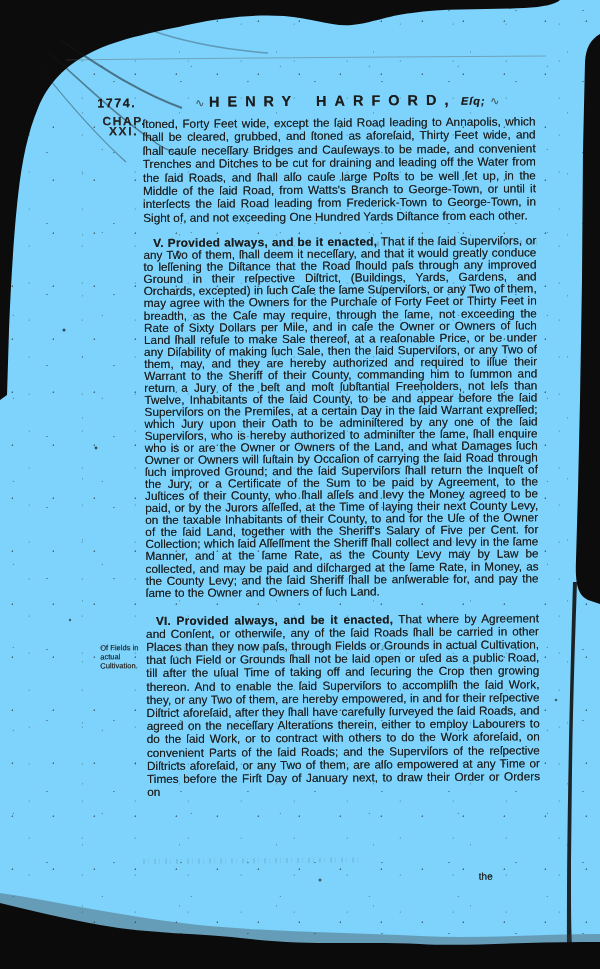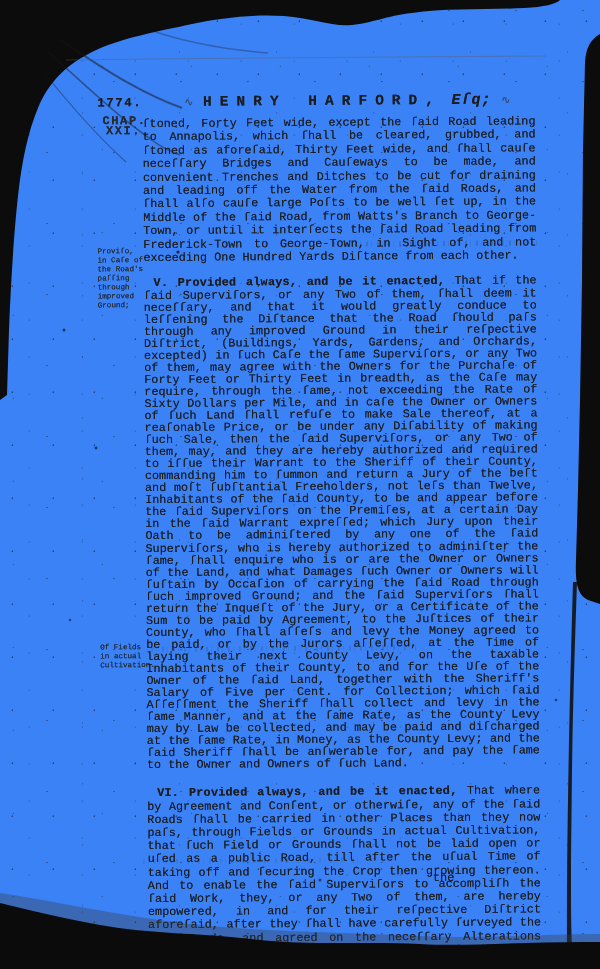--- a/index.html
+++ b/index.html
@@ -1,50 +1,50 @@
 <!DOCTYPE html>
 <html><head>
 <meta charset="utf-8">
 <style>
   html,body{margin:0;padding:0;background:#555;}
   .page{
     position:relative;width:600px;height:969px;overflow:hidden;
-    background:#3b82f6;
-    font-family:Liberation Mono, monospace;
+    background:#7dd3fc;
+    font-family:Liberation Sans, sans-serif;
   }
   .speckle{
     position:absolute;inset:0;pointer-events:none;z-index:1;
     background-image:
       radial-gradient(circle at 30% 40%, rgba(20,20,20,.55) 0.5px, transparent 1.1px),
       radial-gradient(circle at 70% 15%, rgba(20,20,20,.4) 0.5px, transparent 1px),
       radial-gradient(circle at 15% 80%, rgba(20,20,20,.35) 0.4px, transparent 1px),
       radial-gradient(circle at 55% 65%, rgba(20,20,20,.3) 0.4px, transparent 0.9px),
       radial-gradient(circle at 85% 85%, rgba(20,20,20,.28) 0.4px, transparent 0.9px);
     background-size: 41px 53px, 67px 71px, 89px 83px, 53px 37px, 97px 61px;
   }
   .content{position:absolute;inset:0;z-index:2;transform:rotate(-0.4deg);color:#1d1c1a;}
   .content *{text-shadow:0 0 0.5px rgba(10,10,10,.6);}
   .year{position:absolute;left:100px;top:95px;font-weight:700;font-size:12.5px;letter-spacing:1.5px;}
   .header{position:absolute;left:150px;top:92px;width:400px;text-align:center;white-space:nowrap;}
   .header .caps{font-weight:700;font-size:14.5px;letter-spacing:8px;word-spacing:5px;}
-  .header .suffix{font-weight:700;font-style:italic;font-size:15px;letter-spacing:1px;}
+  .header .suffix{font-weight:700;font-style:italic;font-size:11px;letter-spacing:1px;}
   .ornament{color:#3a3a38;font-size:11px;opacity:.7;letter-spacing:0;}
   .margin-note{position:absolute;color:#2a2927;}
   .chap{left:105px;top:115px;width:42px;text-align:center;font-size:12px;line-height:10px;letter-spacing:1.6px;font-weight:600;}
   .note-sm{font-size:7.6px;line-height:9px;width:47px;left:99px;text-align:left;}
   .proviso{top:246px;}
   .fields{top:642px;}
   .supervisors{top:707px;}
   .main-col{position:absolute;left:145px;top:117px;width:393px;font-size:11.8px;text-align:justify;}
   .para{margin:0;}
   .p1{line-height:13.4px;}
   .p2{line-height:12.05px;margin-top:12px;text-indent:10px;}
   .p3{line-height:13.2px;margin-top:16px;text-indent:10px;}
   .lead{font-weight:700;letter-spacing:.25px;}
-  .catchword{position:absolute;left:430px;top:872px;width:106px;text-align:left;font-size:12px;}
+  .catchword{position:absolute;left:430px;top:872px;width:106px;text-align:center;font-size:10px;}
   .noise-bar{position:absolute;height:5px;pointer-events:none;
     background:repeating-linear-gradient(90deg, rgba(30,30,30,.8) 0 2px, transparent 2px 5px, rgba(30,30,30,.5) 5px 6px, transparent 6px 11px);}
   .nb1{left:335px;top:242px;width:205px;opacity:.22;}
   .nb2{left:150px;top:646px;width:265px;opacity:.18;}
   .nb3{left:140px;top:858px;width:220px;opacity:.12;}
   .scan-overlay{position:absolute;inset:0;z-index:3;pointer-events:none;}
 </style>
 </head>
 <body>
 
@@ -61,21 +61,20 @@
       <span class="caps">HENRY HARFORD,</span>
       <span class="suffix">Eſq;</span>
       <span class="ornament">∿</span>
     </div>
 
     <div class="margin-note chap">
       <div>CHAP.</div>
       <div>XXI.</div>
     </div>
 
-    <div class="margin-note note-sm proviso">Proviſo, in Caſe of the Road's paſſing through improved Ground;</div>
     <div class="margin-note note-sm fields">Of Fields in actual Cultivation.</div>
 
     <div class="main-col">
       <p class="para p1">
         <span class="lead"></span>
         <span>ſtoned, Forty Feet wide, except the ſaid Road leading to Annapolis, which ſhall be cleared, grubbed, and ſtoned as aforeſaid, Thirty Feet wide, and ſhall cauſe neceſſary Bridges and Cauſeways to be made, and convenient Trenches and Ditches to be cut for draining and leading off the Water from the ſaid Roads, and ſhall alſo cauſe large Poſts to be well ſet up, in the Middle of the ſaid Road, from Watts's Branch to George-Town, or until it interſects the ſaid Road leading from Frederick-Town to George-Town, in Sight of, and not exceeding One Hundred Yards Diſtance from each other.</span>
       </p>
       <p class="para p2">
         <span class="lead">V. Provided always, and be it enacted,</span>
         <span>That if the ſaid Superviſors, or any Two of them, ſhall deem it neceſſary, and that it would greatly conduce to leſſening the Diſtance that the Road ſhould paſs through any improved Ground in their reſpective Diſtrict, (Buildings, Yards, Gardens, and Orchards, excepted) in ſuch Caſe the ſame Superviſors, or any Two of them, may agree with the Owners for the Purchaſe of Forty Feet or Thirty Feet in breadth, as the Caſe may require, through the ſame, not exceeding the Rate of Sixty Dollars per Mile, and in caſe the Owner or Owners of ſuch Land ſhall refuſe to make Sale thereof, at a reaſonable Price, or be under any Diſability of making ſuch Sale, then the ſaid Superviſors, or any Two of them, may, and they are hereby authorized and required to iſſue their Warrant to the Sheriff of their County, commanding him to ſummon and return a Jury of the beſt and moſt ſubſtantial Freeholders, not leſs than Twelve, Inhabitants of the ſaid County, to be and appear before the ſaid Superviſors on the Premiſes, at a certain Day in the ſaid Warrant expreſſed; which Jury upon their Oath to be adminiſtered by any one of the ſaid Superviſors, who is hereby authorized to adminiſter the ſame, ſhall enquire who is or are the Owner or Owners of the Land, and what Damages ſuch Owner or Owners will ſuſtain by Occaſion of carrying the ſaid Road through ſuch improved Ground; and the ſaid Superviſors ſhall return the Inqueſt of the Jury, or a Certificate of the Sum to be paid by Agreement, to the Juſtices of their County, who ſhall aſſeſs and levy the Money agreed to be paid, or by the Jurors aſſeſſed, at the Time of laying their next County Levy, on the taxable Inhabitants of their County, to and for the Uſe of the Owner of the ſaid Land, together with the Sheriff's Salary of Five per Cent. for Collection; which ſaid Aſſeſſment the Sheriff ſhall collect and levy in the ſame Manner, and at the ſame Rate, as the County Levy may by Law be collected, and may be paid and diſcharged at the ſame Rate, in Money, as the County Levy; and the ſaid Sheriff ſhall be anſwerable for, and pay the ſame to the Owner and Owners of ſuch Land.</span>

